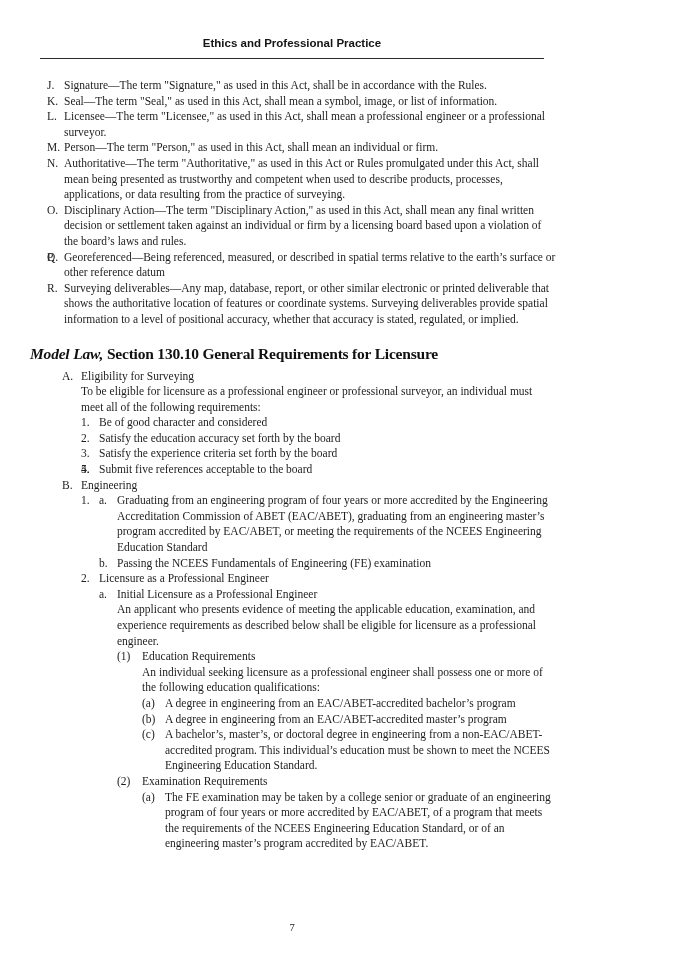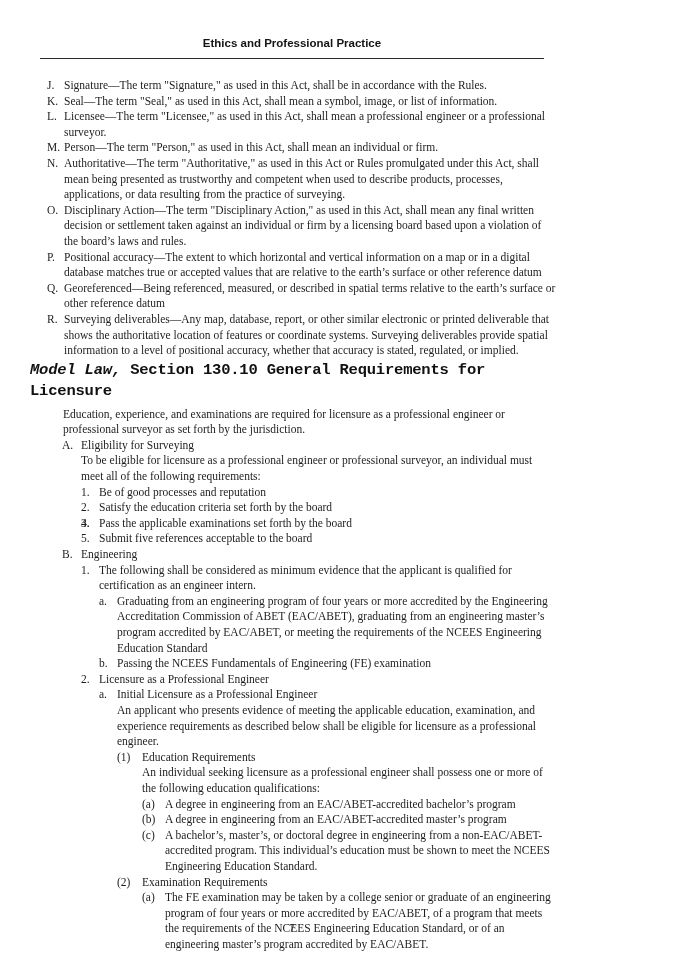--- a/index.html
+++ b/index.html
@@ -34,22 +34,22 @@
   .blk { position: relative; padding-right: 28px; }
   .lbl { position: absolute; top: 0; }
   .b-def  { padding-left: 64px; }  .b-def  > .lbl { left: 47px; }
   .b-body { padding-left: 63px; }
   .b-lA   { padding-left: 81px; }  .b-lA   > .lbl { left: 62px; }
   .b-l1   { padding-left: 99px; }  .b-l1   > .lbl { left: 81px; }
   .b-la   { padding-left: 117px; } .b-la   > .lbl { left: 99px; }
   .b-lp1  { padding-left: 142px; } .b-lp1  > .lbl { left: 117px; }
   .b-lpa  { padding-left: 165px; } .b-lpa  > .lbl { left: 142px; }
   .section-heading {
-    margin: 1px 28px 5px 30px;
-    font-family: Liberation Mono, monospace;
+    margin: 15px 28px 5px 30px;
+    font-family: Liberation Serif, serif;
     font-weight: bold;
     font-size: 15.5px;
     line-height: 21px;
     letter-spacing: -0.2px;
     color: #111111;
   }
   .section-heading em { font-style: italic; }
   .ital { }
   .pageno {
     position: absolute;
@@ -90,70 +90,67 @@
     <div class="blk b-def">
       <span class="lbl">N.</span>
       <span>Authoritative—The term "Authoritative," as used in this Act or Rules promulgated under this Act, shall mean being presented as trustworthy and competent when used to describe products, processes, applications, or data resulting from the practice of surveying.</span>
     </div>
     <div class="blk b-def">
       <span class="lbl">O.</span>
       <span>Disciplinary Action—The term "Disciplinary Action," as used in this Act, shall mean any final written decision or settlement taken against an individual or firm by a licensing board based upon a violation of the board’s laws and rules.</span>
     </div>
     <div class="blk b-def">
       <span class="lbl">P.</span>
-      <span>Positional accuracy—The extent to which horizontal and vertical information on a map or in a digital database matches true or accepted values that are relative to the earth’s surface or other reference datum</span>
     </div>
     <div class="blk b-def">
       <span class="lbl">Q.</span>
       <span>Georeferenced—Being referenced, measured, or described in spatial terms relative to the earth’s surface or other reference datum</span>
     </div>
     <div class="blk b-def">
       <span class="lbl">R.</span>
       <span>Surveying deliverables—Any map, database, report, or other similar electronic or printed deliverable that shows the authoritative location of features or coordinate systems. Surveying deliverables provide spatial information to a level of positional accuracy, whether that accuracy is stated, regulated, or implied.</span>
     </div>
 
     <div class="section-heading"><em>Model Law, </em><span>Section 130.10 General Requirements for Licensure</span></div>
 
-    <div class="blk b-body">Education, experience, and examinations are required for licensure as a professional engineer or professional surveyor as set forth by the jurisdiction.</div>
 
     <div class="blk b-lA">
       <span class="lbl">A.</span>
       <span>Eligibility for Surveying</span>
     </div>
     <div class="blk b-lA">To be eligible for licensure as a professional engineer or professional surveyor, an individual must meet all of the following requirements:</div>
 
     <div class="blk b-l1">
       <span class="lbl">1.</span>
-      <span>Be of good processes and reputation</span>
+      <span>Be of good character and considered</span>
     </div>
     <div class="blk b-l1">
       <span class="lbl">2.</span>
-      <span>Satisfy the education criteria set forth by the board</span>
+      <span>Satisfy the education accuracy set forth by the board</span>
     </div>
     <div class="blk b-l1">
       <span class="lbl">3.</span>
+      <span>Satisfy the experience criteria set forth by the board</span>
     </div>
     <div class="blk b-l1">
       <span class="lbl">4.</span>
-      <span>Pass the applicable examinations set forth by the board</span>
     </div>
     <div class="blk b-l1">
       <span class="lbl">5.</span>
       <span>Submit five references acceptable to the board</span>
     </div>
 
     <div class="blk b-lA">
       <span class="lbl">B.</span>
       <span>Engineering</span>
     </div>
 
     <div class="blk b-l1">
       <span class="lbl">1.</span>
     </div>
-    <div class="blk b-l1">The following shall be considered as minimum evidence that the applicant is qualified for certification as an engineer intern.</div>
 
     <div class="blk b-la">
       <span class="lbl">a.</span>
       <span>Graduating from an engineering program of four years or more accredited by the Engineering Accreditation Commission of ABET (EAC/ABET), graduating from an engineering master’s program accredited by EAC/ABET, or meeting the requirements of the NCEES </span><span class="ital">Engineering Education Standard</span><span></span>
     </div>
     <div class="blk b-la">
       <span class="lbl">b.</span>
       <span>Passing the NCEES Fundamentals of Engineering (FE) examination</span>
     </div>
 

